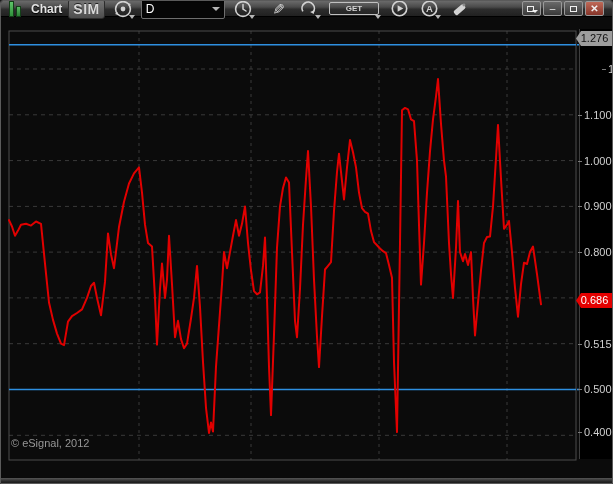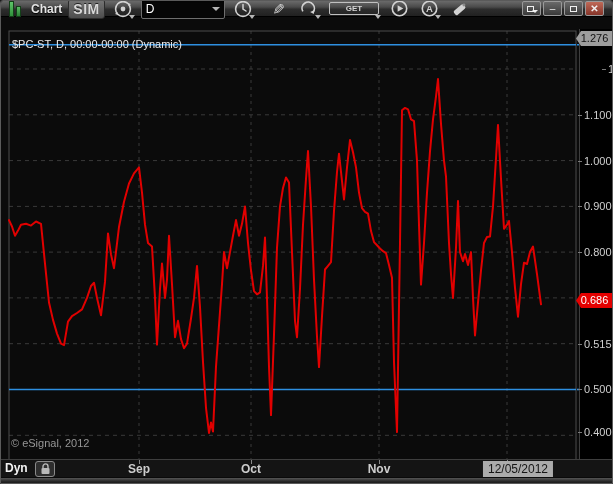--- a/index.html
+++ b/index.html
@@ -202,54 +202,34 @@
         <line x1="250" x2="250" y1="2" y2="431" stroke="#3a3a3a" stroke-width="1" stroke-dasharray="3 4"></line>
         <line x1="378" x2="378" y1="2" y2="431" stroke="#3a3a3a" stroke-width="1" stroke-dasharray="3 4"></line>
         <line x1="506" x2="506" y1="2" y2="431" stroke="#3a3a3a" stroke-width="1" stroke-dasharray="3 4"></line>
         <rect x="8" y="2" width="567" height="429" fill="none" stroke="#4c4c4c" stroke-width="1"></rect>
         <line x1="8" x2="575" y1="15.7" y2="15.7" stroke="#2e8fe0" stroke-width="1.6"></line>
         <line x1="576" x2="580" y1="15.7" y2="15.7" stroke="#2e8fe0" stroke-width="1.6"></line>
         <line x1="8" x2="575" y1="360.5" y2="360.5" stroke="#2e8fe0" stroke-width="1.6"></line>
         <line x1="576" x2="580" y1="360.5" y2="360.5" stroke="#2e8fe0" stroke-width="1.6"></line>
         <polyline points="8,191.1 11,197.5 14,206.7 17,201.6 20,195.7 25,194.8 30,196.6 35,192.5 40,194.8 44,234.6 48,273.5 52,290.9 56,304.6 60,314.7 63,316.1 67,292.7 71,287.2 76,284.0 81,280.4 86,268.9 90,257.0 93,253.8 96,268.9 100,286.3 104,252.9 107,204.4 110,225.4 113,239.2 118,198.0 123,172.8 128,154.5 133,144.4 138,138.4 141,163.6 144,195.7 147,214.0 151,217.6 154,268.9 156,315.6 159,259.8 161,234.6 164,268.9 166,250.6 168,206.7 171,255.2 174,308.3 177,291.8 180,310.1 183,319.3 186,314.7 190,289.5 193,268.9 196,236.9 199,278.1 202,333.0 205,378.8 208,404.0 210,393.5 212,402.6 215,337.6 218,296.4 221,255.2 223,223.1 226,239.2 229,223.1 232,206.7 235,191.1 238,206.7 241,194.8 244,177.4 247,214.0 250,241.5 253,262.1 256,265.3 259,263.4 262,236.9 264,208.5 266,268.9 268,337.6 270,386.1 273,305.6 276,218.6 279,177.4 282,159.0 285,148.5 288,153.5 291,223.1 294,291.8 296,308.3 299,259.8 302,195.7 305,149.9 307,122.0 310,177.4 313,250.6 316,307.8 318,338.1 321,287.2 324,240.5 327,236.9 330,233.2 333,181.9 336,143.0 338,124.7 341,152.2 343,170.5 346,138.4 349,111.0 352,123.3 355,138.4 358,163.6 361,179.2 364,182.8 367,184.7 370,202.1 373,213.1 376,216.3 379,219.5 382,222.2 385,224.1 388,236.0 391,248.8 393,333.0 396,403.1 399,214.0 401,81.2 404,78.9 407,80.3 410,90.4 413,92.2 416,131.6 418,195.7 420,255.6 423,214.0 426,163.6 429,122.4 432,90.4 435,67.5 437,50.1 440,94.9 443,131.6 445,147.6 448,214.0 450,245.1 452,268.9 455,218.6 457,171.9 459,223.1 462,232.3 464,225.0 467,236.0 470,223.1 472,268.9 474,306.5 477,273.5 480,241.5 483,214.0 486,208.0 489,207.6 492,177.4 495,129.3 497,95.9 500,149.9 503,199.8 506,195.7 508,192.0 511,223.1 514,258.9 517,287.7 520,255.2 523,233.7 526,235.0 529,223.1 532,217.6 536,245.1 540,275.3" fill="none" stroke="#e10000" stroke-width="2" stroke-linejoin="round" stroke-linecap="round"></polyline>
       </svg>
-    <div class="chart-label">$PC-ST, D, 00:00-00:00 (Dynamic)</div>
     <div class="watermark">© eSignal, 2012</div>
 
     <div class="y-axis-panel">
       <div id="ytick-container">
           <div class="ytick" style="top: 33.0011px; margin-left: 24px;">1.200</div>
           <div class="ytick" style="top: 78.7855px;">1.100</div>
           <div class="ytick" style="top: 124.57px;">1.000</div>
           <div class="ytick" style="top: 170.354px;">0.900</div>
           <div class="ytick" style="top: 216.139px;">0.800</div>
           <div class="ytick" style="top: 261.923px;">0.700</div>
           <div class="ytick" style="top: 307.708px;">0.515</div>
           <div class="ytick" style="top: 353.492px;">0.500</div>
           <div class="ytick" style="top: 396px;">0.400</div>
         </div>
       <div class="axis-badge badge-top">1.276</div>
       <div class="axis-badge badge-last">0.686</div>
     </div>
   </div>
 
-  <div class="x-axis-bar">
-    <span class="dyn-label">Dyn</span>
-    <button class="lock-btn">
-      <svg width="11" height="12" viewBox="0 0 11 12">
-        <rect x="1.5" y="5" width="8" height="6" rx="1" fill="#b9b9b9"></rect>
-        <path d="M3 5 V3.4 A2.5 2.5 0 0 1 8 3.4 V5" fill="none" stroke="#b9b9b9" stroke-width="1.4"></path>
-      </svg>
-    </button>
-    <div id="xtick-container">
-        <span class="xtick-dash" style="left: 138px;"></span>
-        <span class="xtick-label" style="left: 138px;">Sep</span>
-        <span class="xtick-dash" style="left: 250px;"></span>
-        <span class="xtick-label" style="left: 250px;">Oct</span>
-        <span class="xtick-dash" style="left: 378px;"></span>
-        <span class="xtick-label" style="left: 378px;">Nov</span>
-        <span class="xtick-dash" style="left: 506px;"></span>
-      </div>
-    <span class="date-badge" style="left: 517px;">12/05/2012</span>
-  </div>
 
   <div class="bottom-strip"></div>
 </div>
 
 </body></html>

